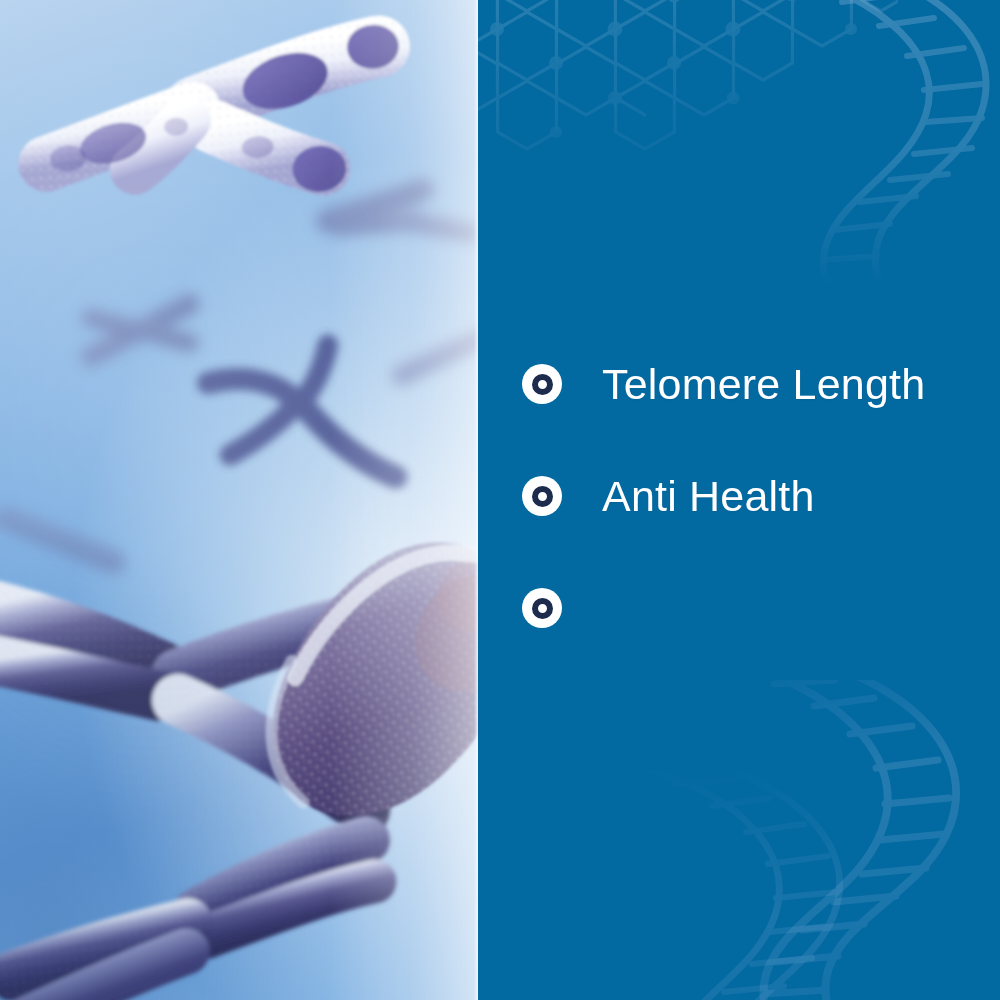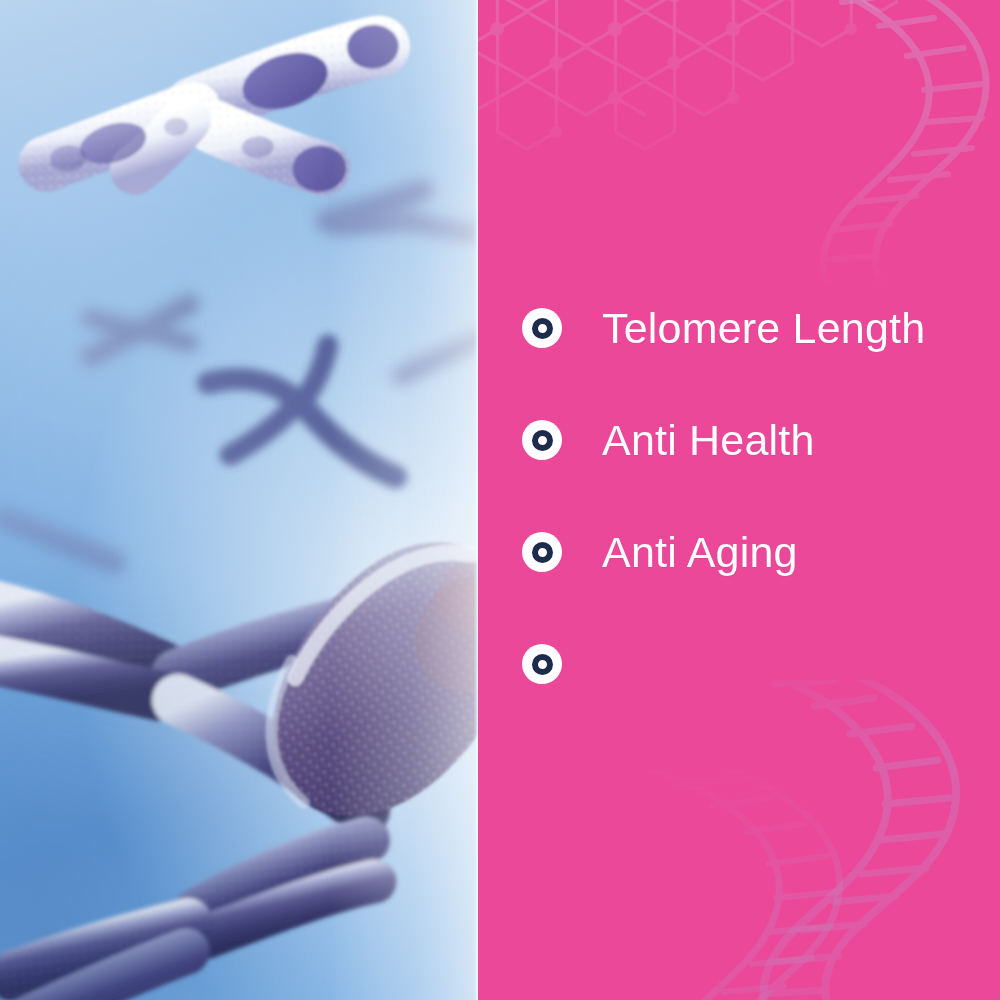--- a/index.html
+++ b/index.html
@@ -30,21 +30,21 @@
   }
   
   #photo-edge{
     position:absolute; right:0; top:0; width:4px; height:100%;
     background:linear-gradient(90deg, rgba(225,238,250,.0), rgba(245,250,255,.85));
   }
 
   
   #blue-panel{
     position:absolute; left:478px; top:0; width:522px; height:1000px;
-    background:#ec4899; overflow:hidden;
+    background:#0369a1; overflow:hidden;
   }
   #hex-pattern{
     position:absolute; left:0; top:-6px; width:420px; height:230px;
     opacity:.55; pointer-events:none;
   }
   #dna-top{
     position:absolute; right:-6px; top:-10px; width:230px; height:300px;
     opacity:.50; pointer-events:none;
   }
   #dna-bottom{
@@ -437,24 +437,20 @@
       <div class="feature-item">
         <span class="bullet"></span>
         <span class="feature-label">Telomere Length</span>
       </div>
 
       <div class="feature-item">
         <span class="bullet"></span>
         <span class="feature-label">Anti Health</span>
       </div>
 
-      <div class="feature-item">
-        <span class="bullet"></span>
-        <span class="feature-label">Anti Aging</span>
-      </div>
 
       <div class="feature-item">
         <span class="bullet"></span>
       </div>
 
     </div>
   </div>
 </div>
 
 </body></html>

